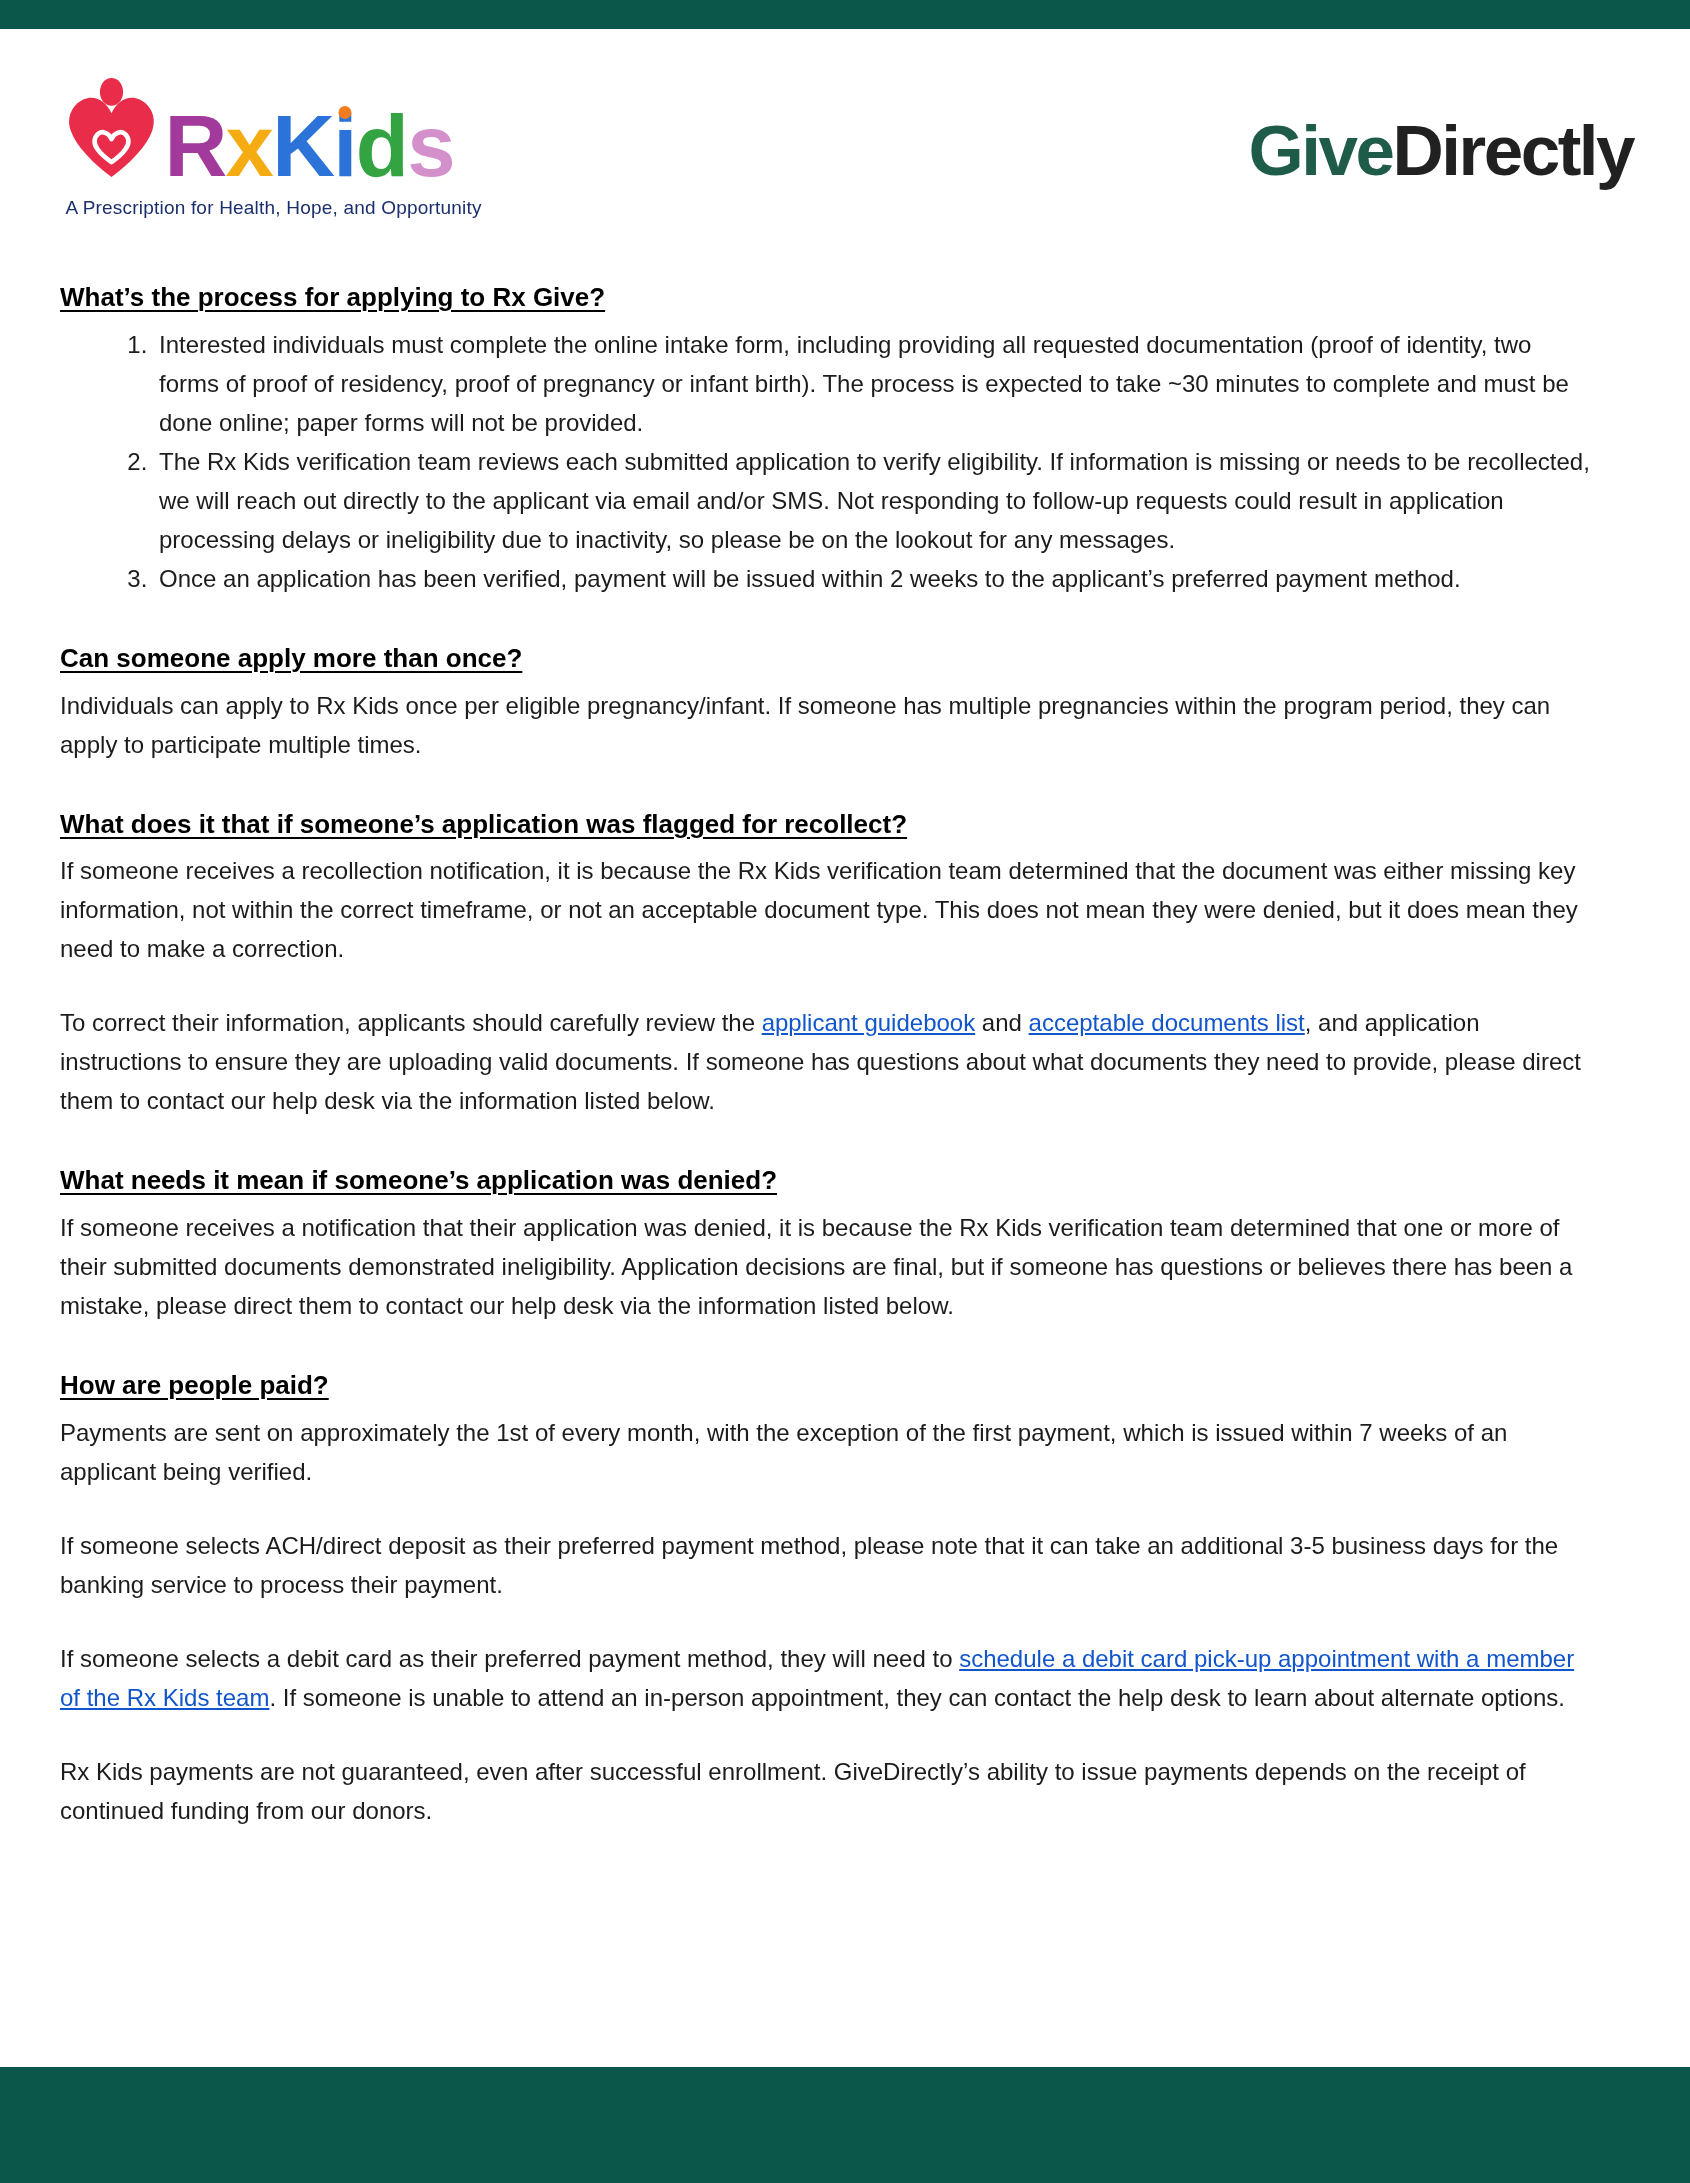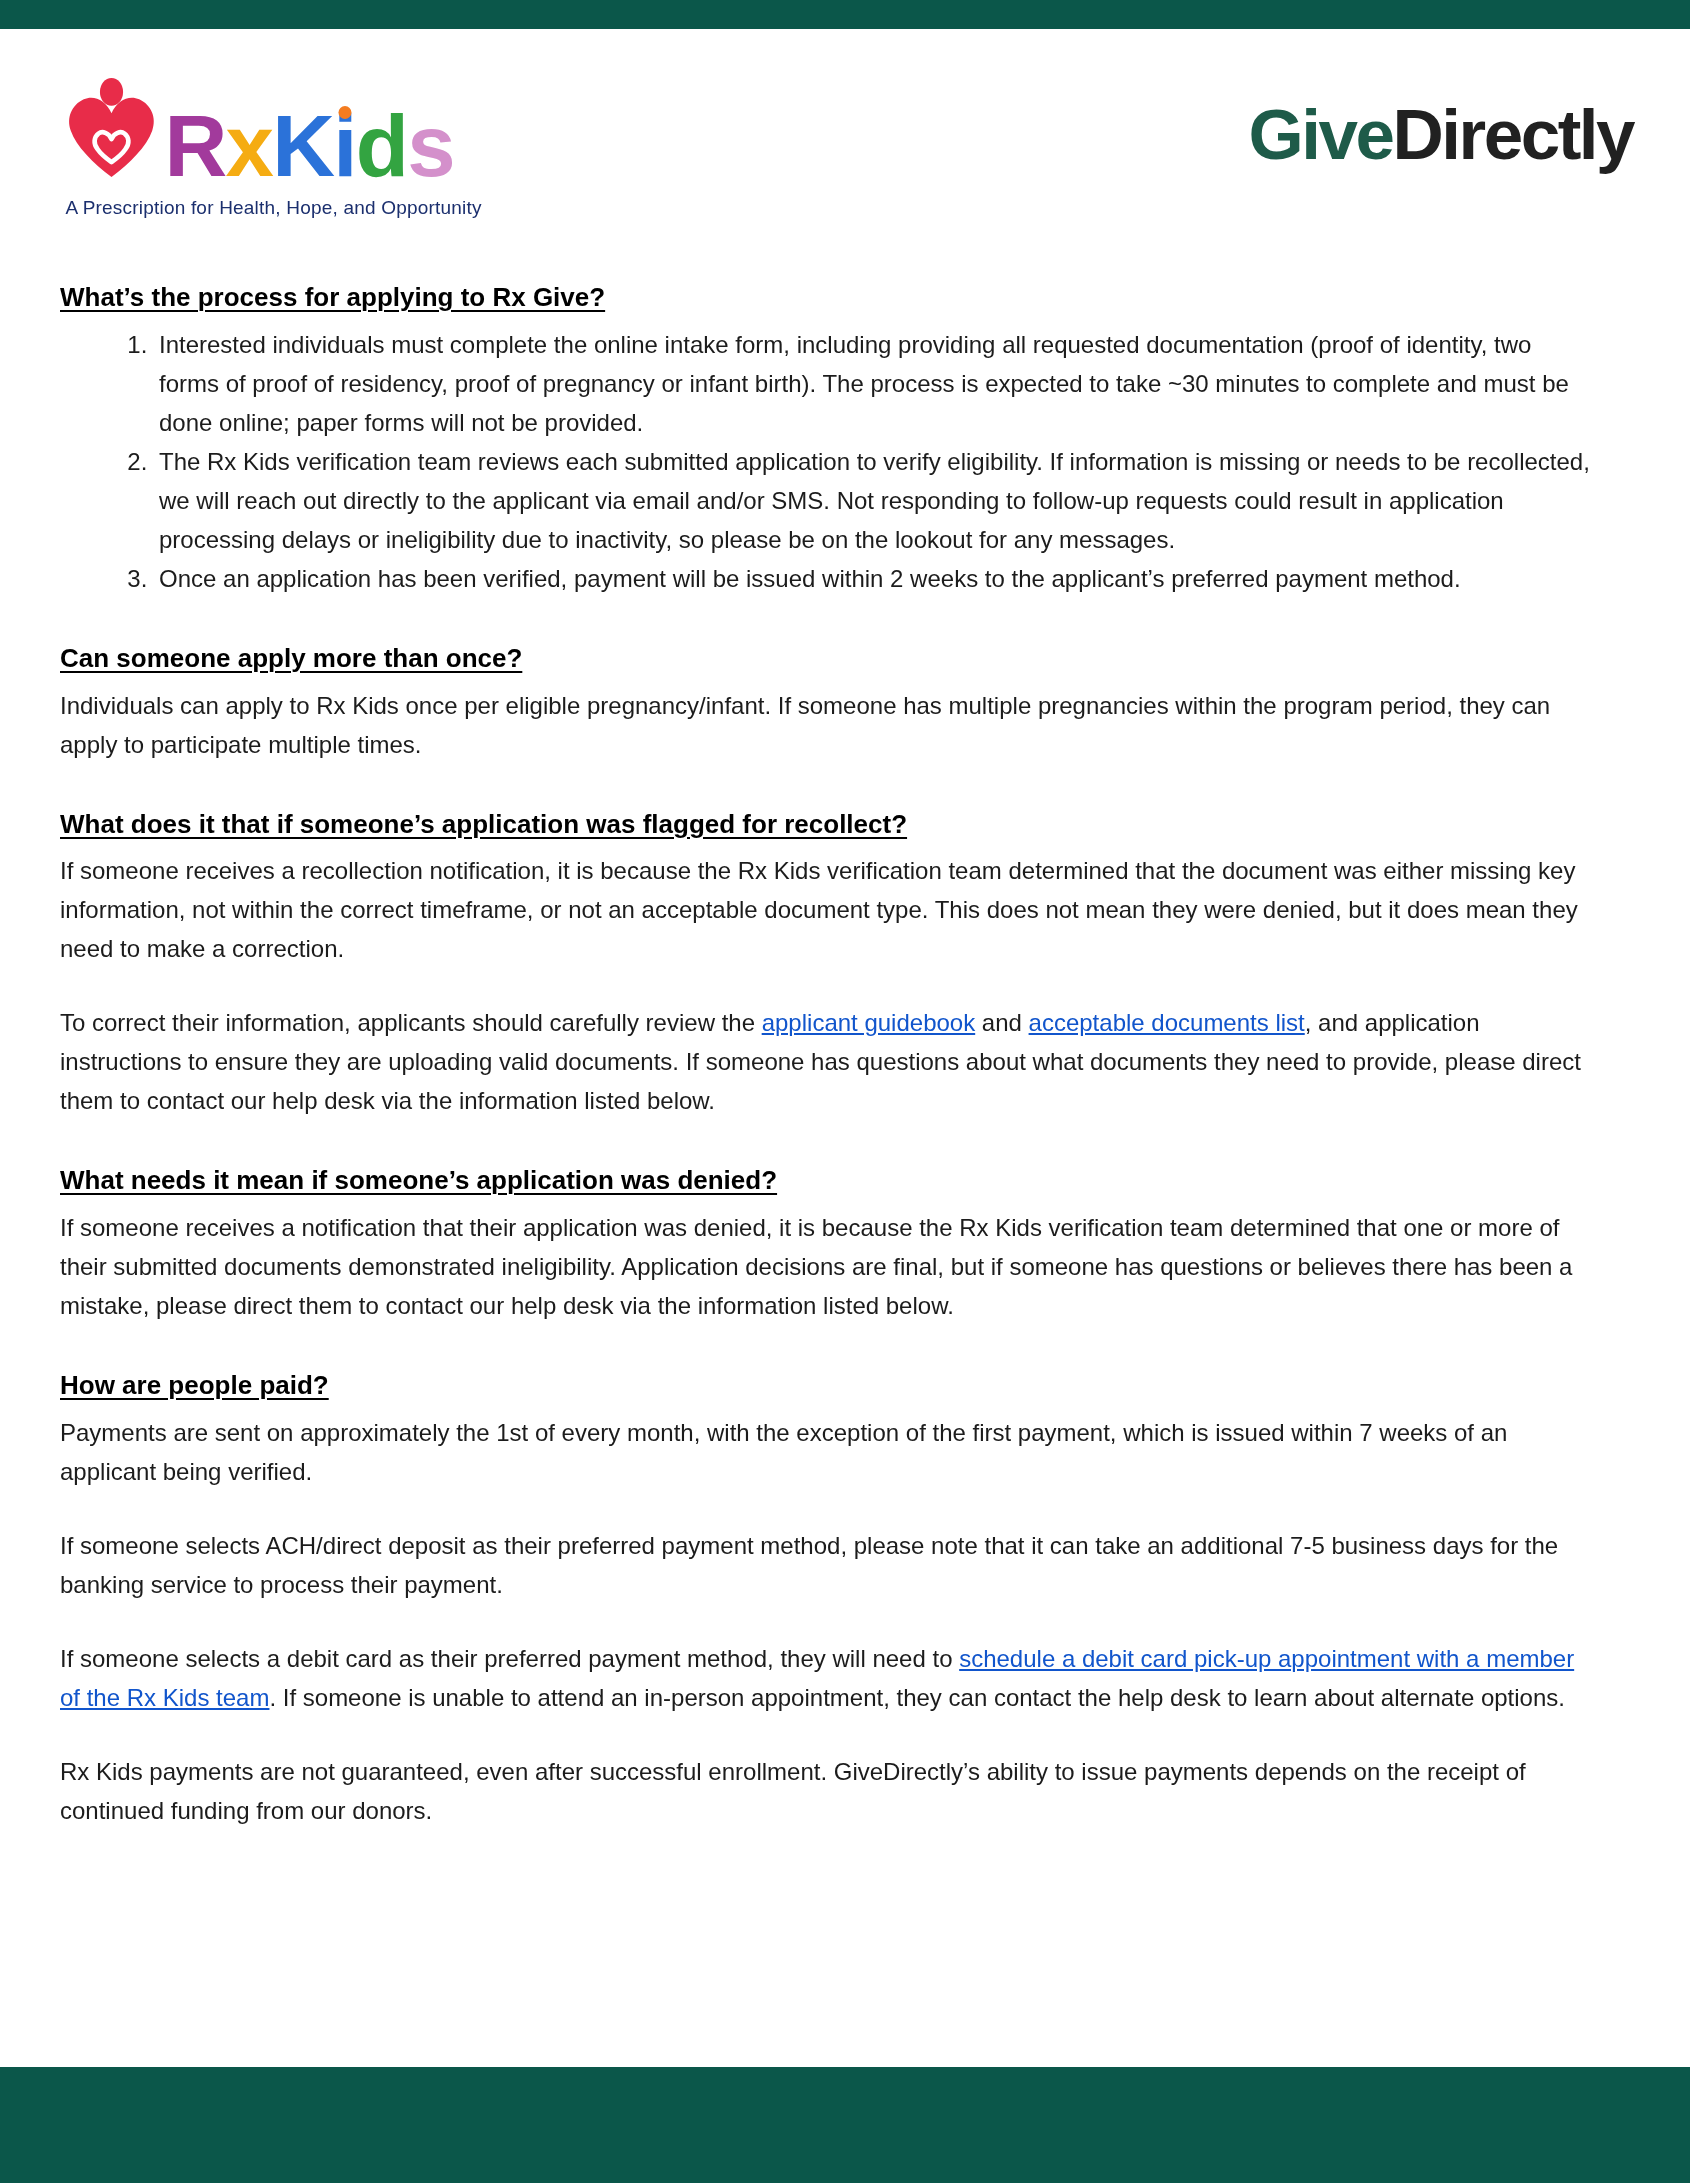--- a/index.html
+++ b/index.html
@@ -48,21 +48,21 @@
   }
   .rxkids-tagline {
     margin-top: 8.4px;
     margin-left: 3.4px;
     font-size: 19px;
     font-weight: normal;
     color: var(--tagline_navy, #1b2f6e);
     letter-spacing: 0.2px;
   }
   .gd-logo {
-    margin-top: 16px;
+    margin-top: 32px;
     font-size: 71px;
     font-weight: bold;
     letter-spacing: -2.5px;
     white-space: nowrap;
   }
   .gd-give { color: var(--give_green, #1e5b49); }
   .gd-directly { color: var(--directly_black, #212121); }
   
   .faq-content {
     width: 1530px;
@@ -136,20 +136,20 @@
       <p>If someone receives a recollection notification, it is because the Rx Kids verification team determined that the document was either missing key information, not within the correct timeframe, or not an acceptable document type. This does not mean they were denied, but it does mean they need to make a correction.</p>
       <p>To correct their information, applicants should carefully review the <a href="#">applicant guidebook</a> and <a href="#">acceptable documents list</a>, and application instructions to ensure they are uploading valid documents. If someone has questions about what documents they need to provide, please direct them to contact our help desk via the information listed below.</p>
     </section>
     <section>
       <h2>What needs it mean if someone’s application was denied?</h2>
       <p>If someone receives a notification that their application was denied, it is because the Rx Kids verification team determined that one or more of their submitted documents demonstrated ineligibility. Application decisions are final, but if someone has questions or believes there has been a mistake, please direct them to contact our help desk via the information listed below.</p>
     </section>
     <section>
       <h2>How are people paid?</h2>
       <p>Payments are sent on approximately the 1st of every month, with the exception of the first payment, which is issued within 7 weeks of an applicant being verified.</p>
-      <p>If someone selects ACH/direct deposit as their preferred payment method, please note that it can take an additional 7-5 business days for the banking service to process their payment.</p>
+      <p>If someone selects ACH/direct deposit as their preferred payment method, please note that it can take an additional 3-5 business days for the banking service to process their payment.</p>
       <p>If someone selects a debit card as their preferred payment method, they will need to <a href="#">schedule a debit card pick-up appointment with a member of the Rx Kids team</a>. If someone is unable to attend an in-person appointment, they can contact the help desk to learn about alternate options.</p>
       <p>Rx Kids payments are not guaranteed, even after successful enrollment. GiveDirectly’s ability to issue payments depends on the receipt of continued funding from our donors.</p>
     </section>
   </div>
 
 <div class="footer-bar"></div>
 
 
 </body></html>

